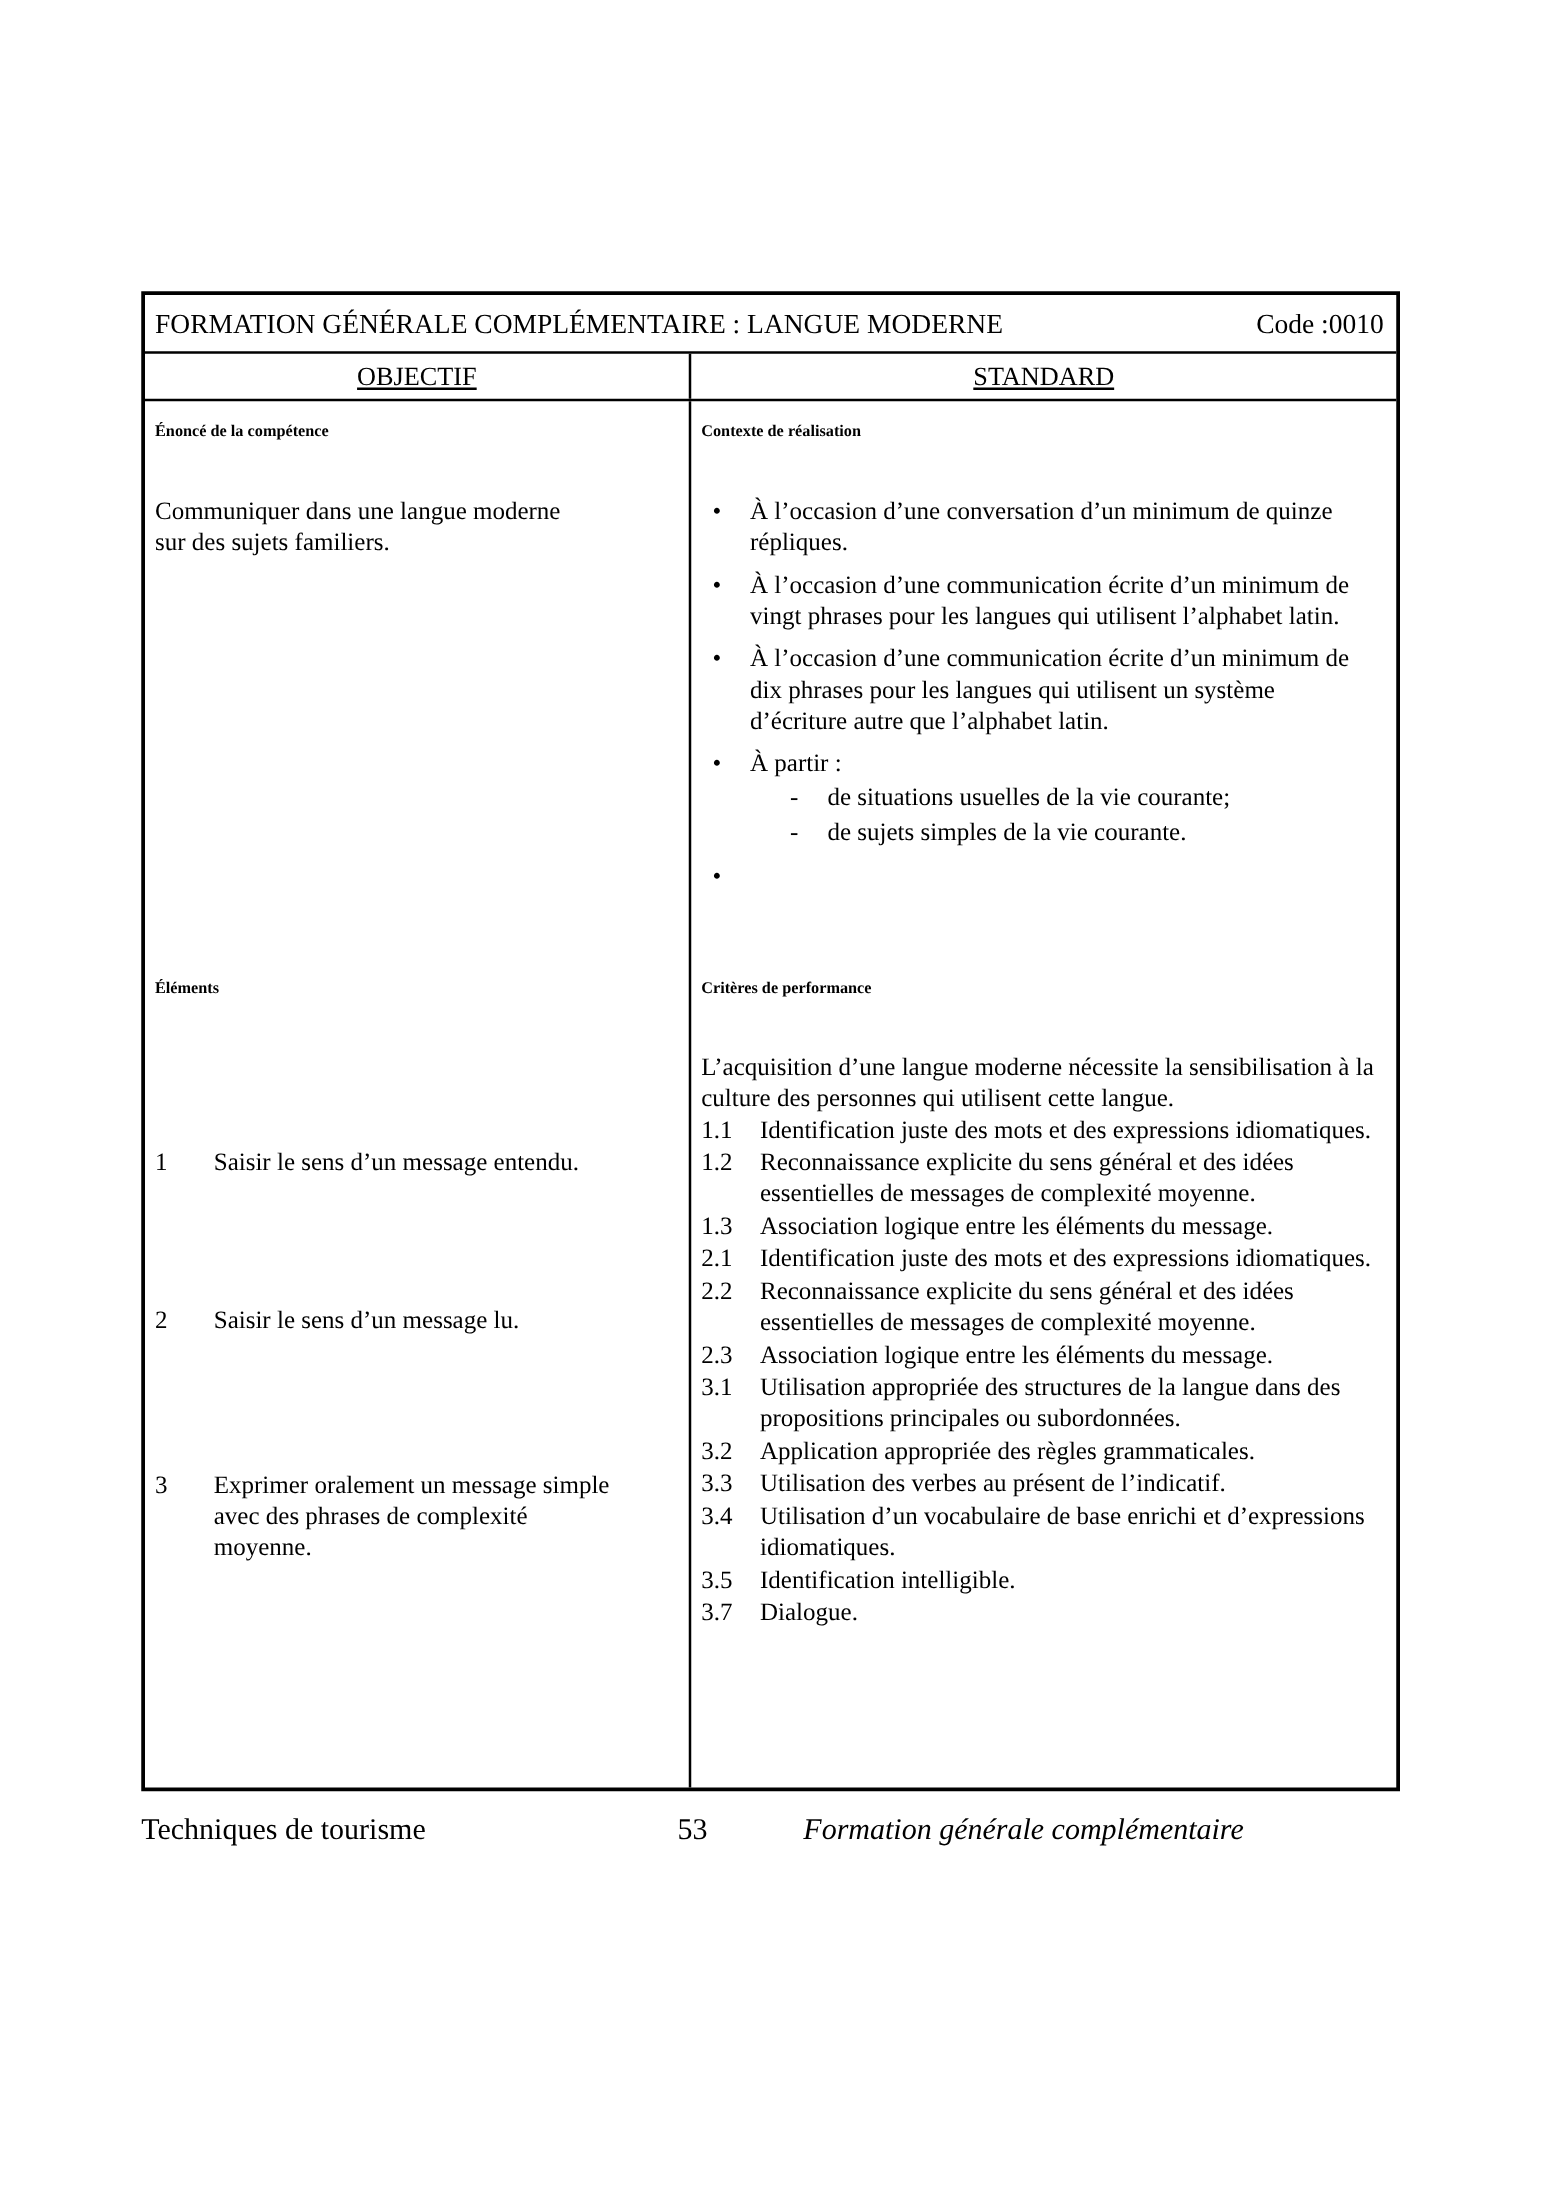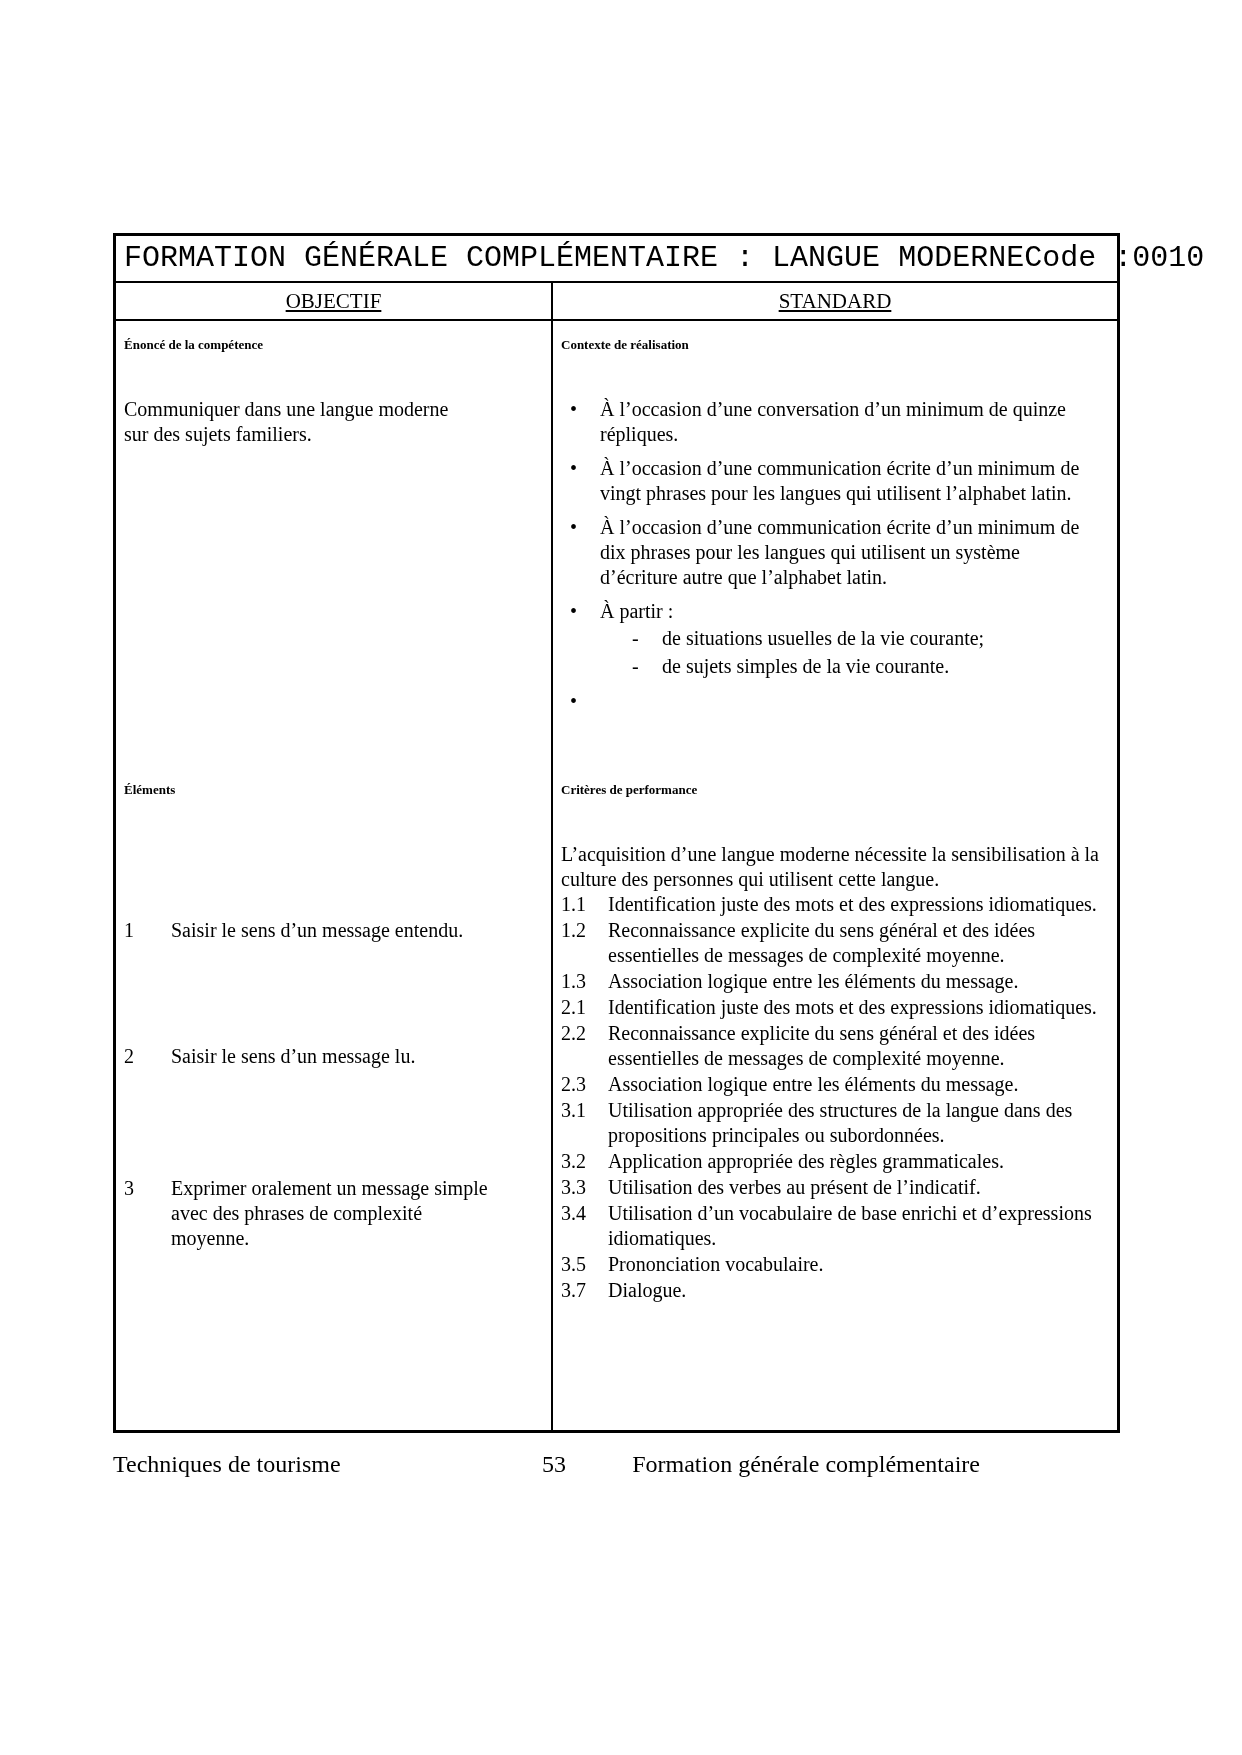--- a/index.html
+++ b/index.html
@@ -18,22 +18,21 @@
     width:1007px; height:1200px;
     border:3px solid #000;
     box-sizing:border-box;
     display:flex; flex-direction:column;
   }
   .title-row {
     height:47px; flex:0 0 47px;
     border-bottom:2px solid #000;
     box-sizing:border-box;
     display:flex; align-items:center;
-    font-size:30px;
-    font-family:Liberation Mono, monospace;
+    font-size:22px;
   }
   .title-row .title { flex:1; padding-left:8px; white-space:nowrap; }
   .title-row .code-label { flex:0 0 auto; }
   .title-row .code-value { flex:0 0 auto; padding-right:10px; }
   .col-headers {
     height:38px; flex:0 0 38px;
     border-bottom:2px solid #000;
     box-sizing:border-box;
     display:flex;
     font-size:21px;
@@ -77,21 +76,21 @@
   .intro { width:556px; margin:0; }
   .crit { display:flex; margin-bottom:1px; }
   .cnum { width:47px; flex:0 0 47px; }
   .ctext { width:505px; }
   .page-footer {
     position:absolute; left:113px; top:1452px; width:882px; height:26px;
     font-size:24px;
   }
   .page-footer .f-left  { position:absolute; left:0; top:0; }
   .page-footer .f-center{ position:absolute; left:50%; top:0; transform:translateX(-50%); }
-  .page-footer .f-right { position:absolute; right:15px; top:0; }
+  .page-footer .f-right { position:absolute; right:0; top:0;font-style:italic; }
 </style>
 </head>
 <body>
 
 <div class="page">
 
   <div class="doc-table">
 
     <div class="title-row">
       <span class="title">FORMATION GÉNÉRALE COMPLÉMENTAIRE : LANGUE MODERNE</span>
@@ -200,21 +199,21 @@
           <div class="crit">
             <span class="cnum">3.3</span>
             <span class="ctext">Utilisation des verbes au présent de l’indicatif.</span>
           </div>
           <div class="crit">
             <span class="cnum">3.4</span>
             <span class="ctext">Utilisation d’un vocabulaire de base enrichi et d’expressions idiomatiques.</span>
           </div>
           <div class="crit">
             <span class="cnum">3.5</span>
-            <span class="ctext">Prononciation vocabulaire.</span>
+            <span class="ctext">Identification intelligible.</span>
           </div>
           <div class="crit">
             <span class="cnum">3.7</span>
             <span class="ctext">Dialogue.</span>
           </div>
         </div>
       </div>
 
     </div>
   </div>

